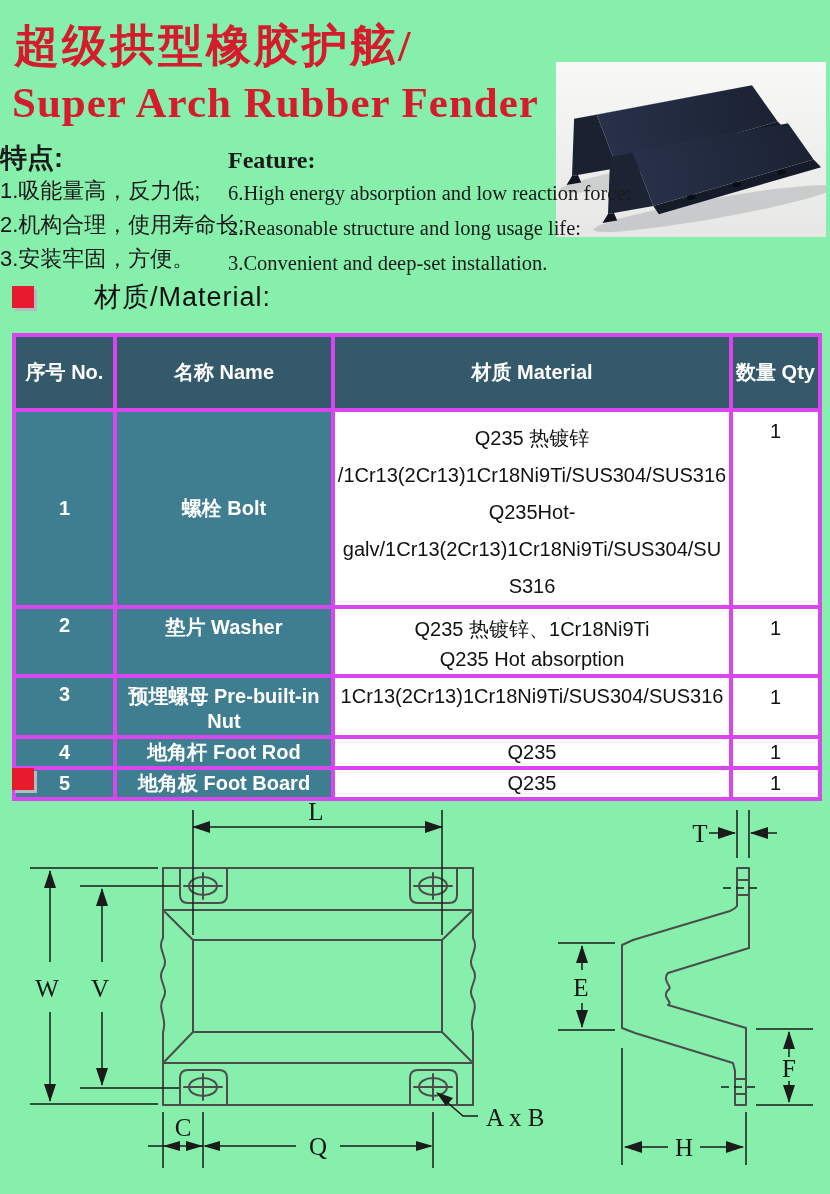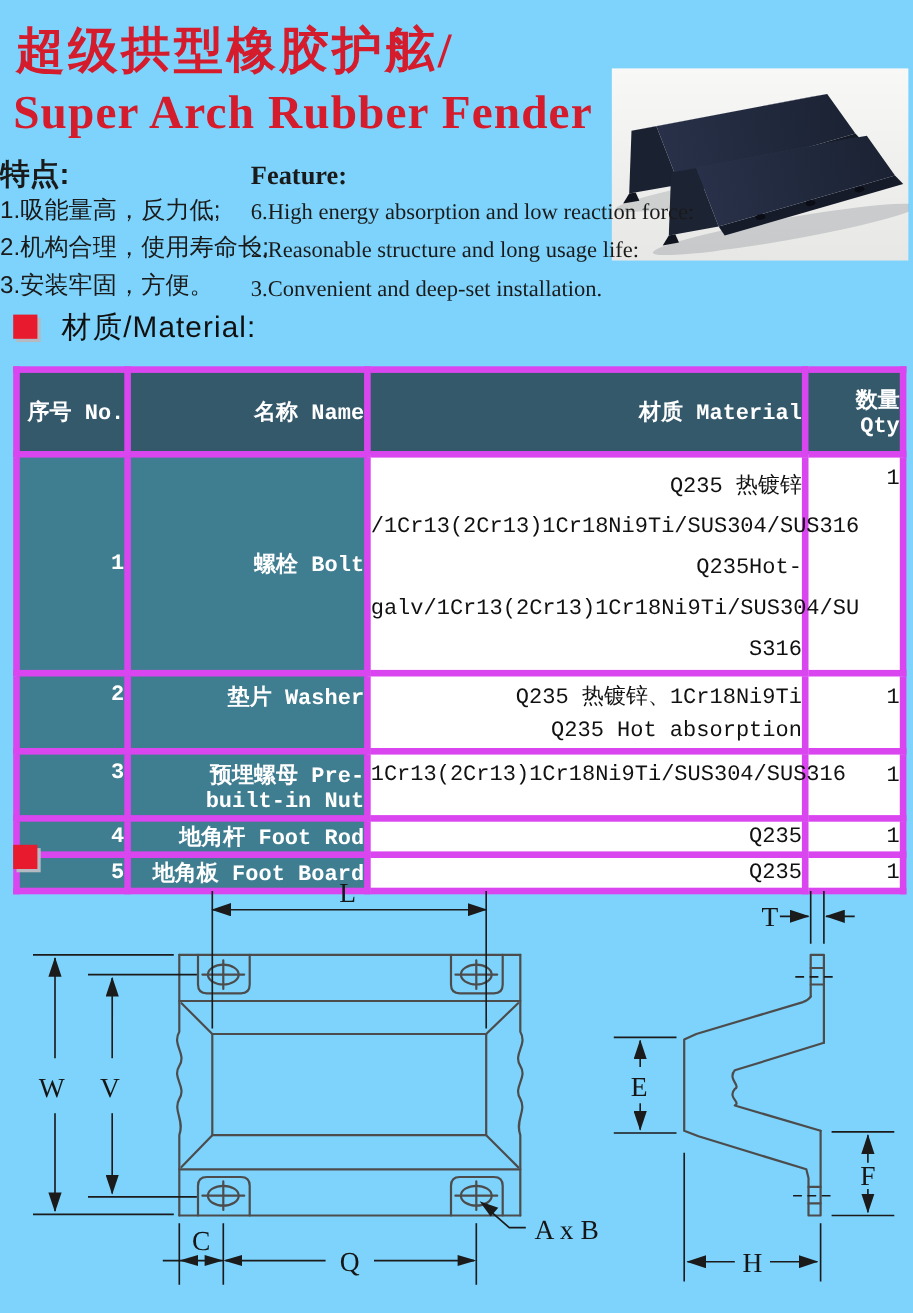--- a/index.html
+++ b/index.html
@@ -1,47 +1,47 @@
 <!DOCTYPE html>
 <html><head>
 <meta charset="utf-8">
 <style>
   html,body{margin:0;padding:0;background:#888;}
-  .page{position:relative;width:830px;height:1194px;background:#7dd3fc;overflow:hidden;
+  .page{position:relative;width:830px;height:1194px;background:#86efac;overflow:hidden;
         font-family:"Liberation Sans",sans-serif;margin:0 auto;}
 
   
   .title-zh{position:absolute;left:14px;top:16px;font-family:"Liberation Serif",serif;
             font-weight:bold;font-size:45px;color:#d41c2c;letter-spacing:3px;white-space:nowrap;}
   .title-en{position:absolute;left:12px;top:78px;font-family:"Liberation Serif",serif;
             font-weight:bold;font-size:43px;color:#d41c2c;letter-spacing:1px;white-space:nowrap;}
 
   
   .photo{position:absolute;left:556px;top:62px;width:270px;height:175px;}
 
   
   .feat-zh{position:absolute;left:0;top:142px;color:#1a1a1a;}
   .feat-zh .t{font-size:27px;font-weight:bold;line-height:32px;}
   .feat-zh .items div{font-size:22px;line-height:34px;}
   .feat-en{position:absolute;left:228px;top:144px;font-family:"Liberation Serif",serif;color:#1a1a1a;}
   .feat-en .t{font-size:24px;font-weight:bold;line-height:32px;}
   .feat-en .items div{font-size:20.5px;line-height:35px;}
 
   
-  .sec{position:absolute;left:12px;display:flex;align-items:center;}
+  .sec{position:absolute;left:12px;display:flex;align-items:center;gap:38px;}
   .sec .sq{width:22px;height:22px;background:#e81a2d;box-shadow:3px 3px 0 #b4b9c2;flex:0 0 auto;}
   .sec .lbl{font-size:27px;color:#101010;margin-left:22px;letter-spacing:1px;}
   #sec-material{top:279px;}
   #sec-spec{top:768px;}
 
   
   .mat-table{position:absolute;left:12px;top:333px;width:806px;border-collapse:collapse;
              table-layout:fixed;border:3px solid #151515;}
-  .mat-table td{border:6px solid #d946ef;text-align:right;padding:0;
-                font-family:Liberation Mono, monospace;}
+  .mat-table td{border:4px solid #d946ef;text-align:center;padding:0;
+                font-family:Liberation Sans, sans-serif;}
   .mat-table tr.hd td{background:#34596b;color:#fff;font-weight:bold;font-size:20px;height:71px;}
   td.key{background:#3f7d90;color:#fff;font-weight:bold;font-size:20px;}
   td.val{background:#fff;color:#111;font-size:20px;}
   tr.r1{height:148px;} tr.r2{height:54px;} tr.r3{height:61px;} tr.r4{height:28px;} tr.r5{height:29px;}
   .vtop{vertical-align:top;padding-top:5px !important;}
   .mat1 div{line-height:37px;} .mat1{vertical-align:top;padding-top:8px !important;}
   .mat2 div{line-height:30px;} .mat2{vertical-align:top;padding-top:5px !important;}
   .mat3{vertical-align:top;padding-top:7px !important;}
   .qtop{vertical-align:top;padding-top:8px !important;}
 

